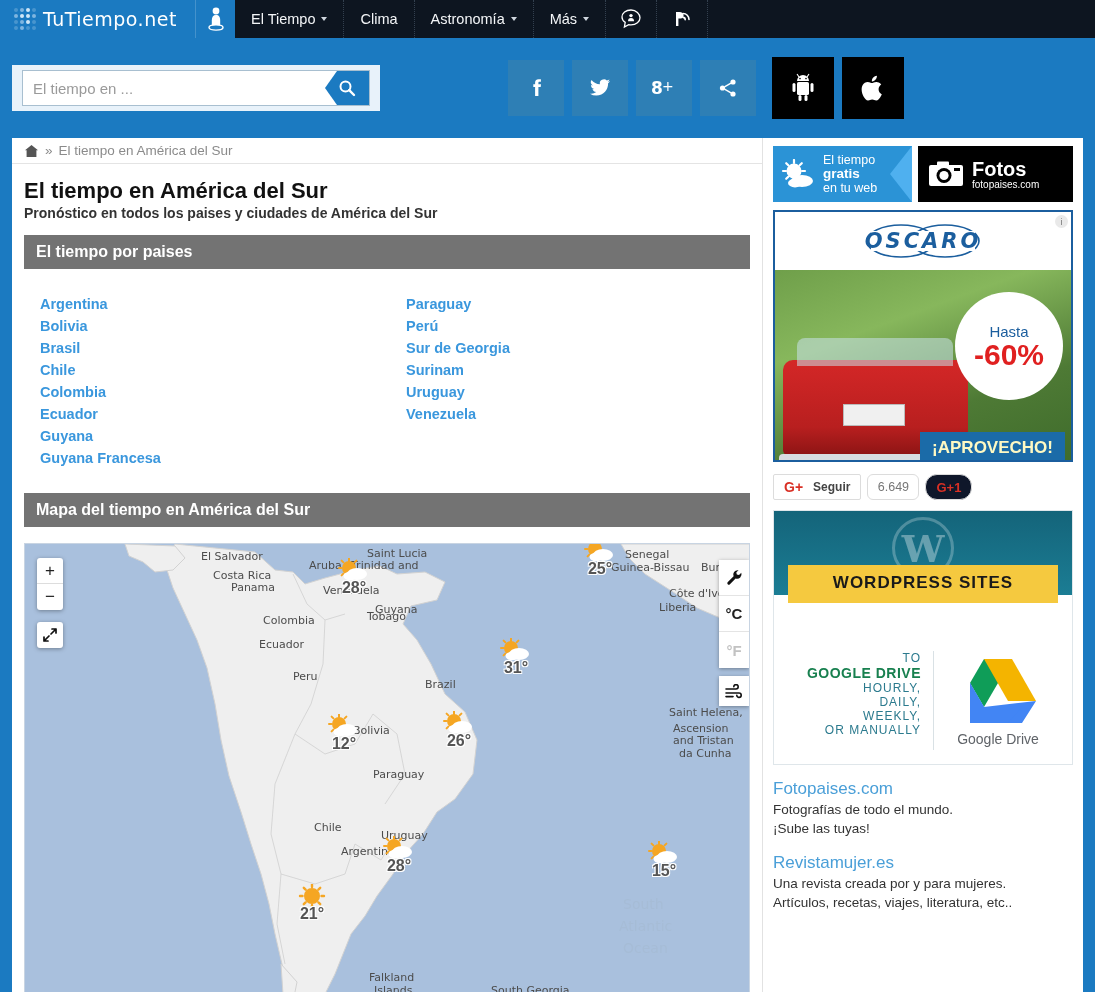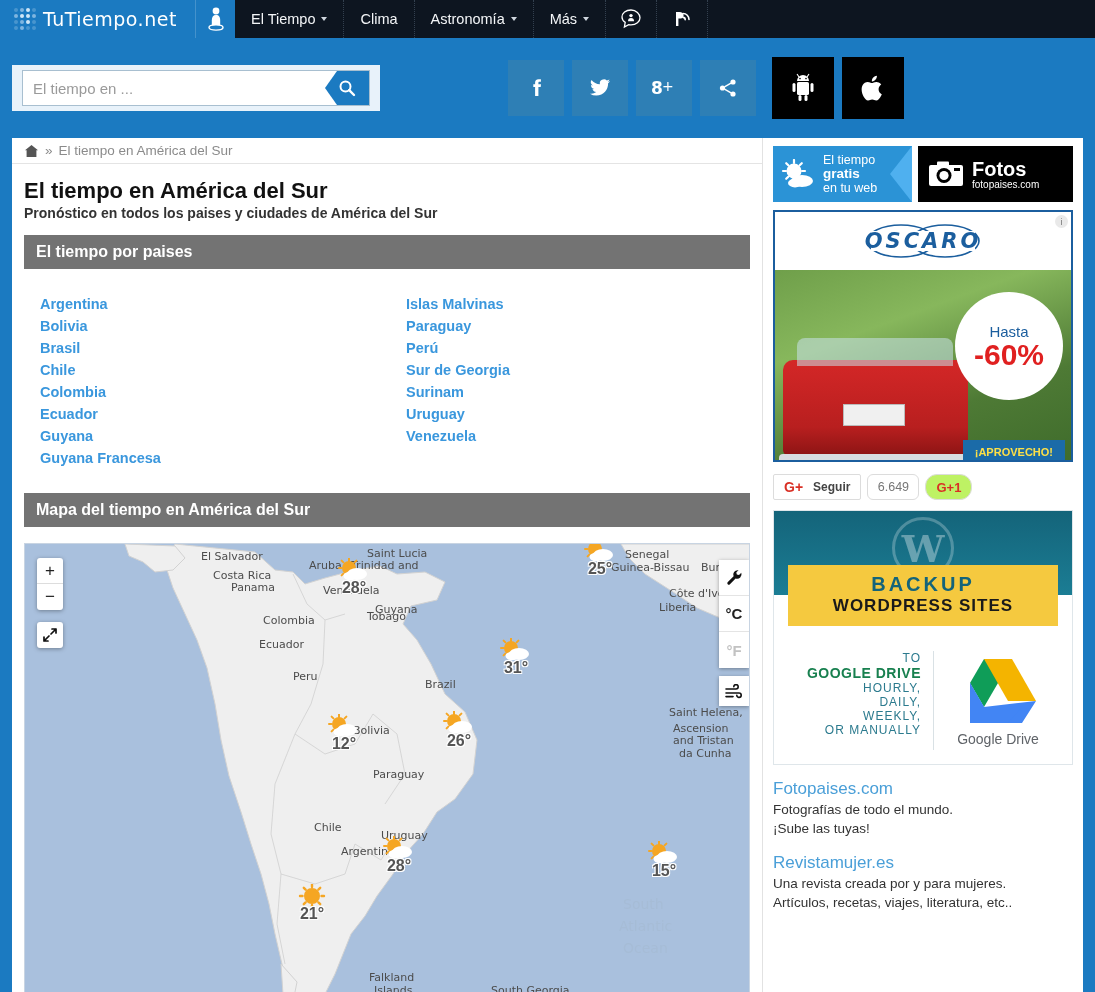--- a/index.html
+++ b/index.html
@@ -195,22 +195,22 @@
   .car .plate { position: absolute; left: 60px; top: 44px; width: 62px; height: 22px; background: #f0f0f0; border: 1px solid #bbb; }
   .car .bumper { position: absolute; left: -4px; bottom: -10px; width: 193px; height: 12px; background: #d8dde0; border-radius: 4px; }
   .discount {
     position: absolute; right: 8px; top: 22px; width: 108px; height: 108px;
     background: #fff; border-radius: 50%;
     display: flex; flex-direction: column; align-items: center; justify-content: center;
   }
   .discount .h { color: #1b5e9e; font-size: 15px; }
   .discount .p { color: #e02020; font-size: 30px; font-weight: bold; line-height: 30px; }
   .cta {
-    position: absolute; right: 6px; bottom: 10px; background: #1b6ba8; color: #fde047;
-    font-size: 11px; font-weight: bold; padding: 6px 12px;
+    position: absolute; right: 6px; bottom: 10px; background: #1b6ba8; color: #fef9c3;
+    font-size: 17px; font-weight: bold; padding: 6px 12px;
   }
   .admark {
     position: absolute; right: 3px; top: 3px; width: 13px; height: 13px;
     border-radius: 50%; background: #e9e9e9; color: #777; font-size: 9px;
     display: flex; align-items: center; justify-content: center;
   }
 
   .gplus-row { display: flex; align-items: center; gap: 6px; margin-top: 12px; height: 26px; }
   .gp-follow {
     display: flex; align-items: center; gap: 10px; border: 1px solid #dcdcdc;
@@ -219,21 +219,21 @@
   .gp-follow .g { color: #d93025; font-weight: bold; font-size: 14px; }
   .gp-follow .lbl { font-size: 12px; font-weight: bold; color: #444; }
   .gp-count {
     border: 1px solid #dcdcdc; border-radius: 6px; height: 26px; min-width: 52px;
     display: flex; align-items: center; justify-content: center;
     font-size: 12.5px; color: #777; background: #fff; position: relative;
   }
   .gp-one {
     border: 1px solid #dcdcdc; border-radius: 12px; height: 26px; padding: 0 10px;
     display: flex; align-items: center; font-size: 13px; color: #d93025;
-    font-weight: bold; background: #bef264; cursor: pointer;
+    font-weight: bold; background: #0f172a; cursor: pointer;
   }
 
   .ad-wp { margin-top: 10px; height: 255px; border: 1px solid #dfe6ea; position: relative; background: #fff; cursor: pointer; overflow: hidden; }
   .wp-top { height: 84px; background: linear-gradient(180deg,#14647a,#1b7d94); position: relative; }
   .wp-logo {
     position: absolute; left: 50%; top: 6px; transform: translateX(-50%);
     width: 62px; height: 62px; border-radius: 50%; border: 3px solid rgba(255,255,255,.25);
     color: rgba(255,255,255,.35); font-size: 38px; font-weight: bold;
     display: flex; align-items: center; justify-content: center; font-family: "DejaVu Serif", serif;
   }
@@ -402,21 +402,20 @@
     <div class="panel-head">El tiempo por paises</div>
     <div class="countries">
       <div class="country">Argentina</div>
       <div class="country">Bolivia</div>
       <div class="country">Brasil</div>
       <div class="country">Chile</div>
       <div class="country">Colombia</div>
       <div class="country">Ecuador</div>
       <div class="country">Guyana</div>
       <div class="country">Guyana Francesa</div>
-      <div class="country">Islas Malvinas</div>
       <div class="country">Paraguay</div>
       <div class="country">Perú</div>
       <div class="country">Sur de Georgia</div>
       <div class="country">Surinam</div>
       <div class="country">Uruguay</div>
       <div class="country">Venezuela</div>
     </div>
 
     <div class="panel-head">Mapa del tiempo en América del Sur</div>
 
@@ -711,21 +710,20 @@
       <div class="adchoices">
         <span>AdChoices</span>
         <svg width="9" height="9" viewBox="0 0 9 9">
           <rect width="9" height="9" fill="#3b8fc4"></rect>
             <path d="M3 2l3.5 2.5L3 7z" fill="#fff"></path>
         </svg>
       </div>
       <div class="wp-top">
         <div class="wp-logo">W</div>
         <div class="wp-ribbon">
-          <div class="b1">BACKUP</div>
           <div class="b2">WORDPRESS SITES</div>
         </div>
       </div>
       <div class="wp-body">
         <div class="wp-left">
           <div class="to">TO</div>
           <div class="gd">GOOGLE DRIVE</div>
           <div class="fr">HOURLY,</div>
           <div class="fr">DAILY,</div>
           <div class="fr">WEEKLY,</div>

